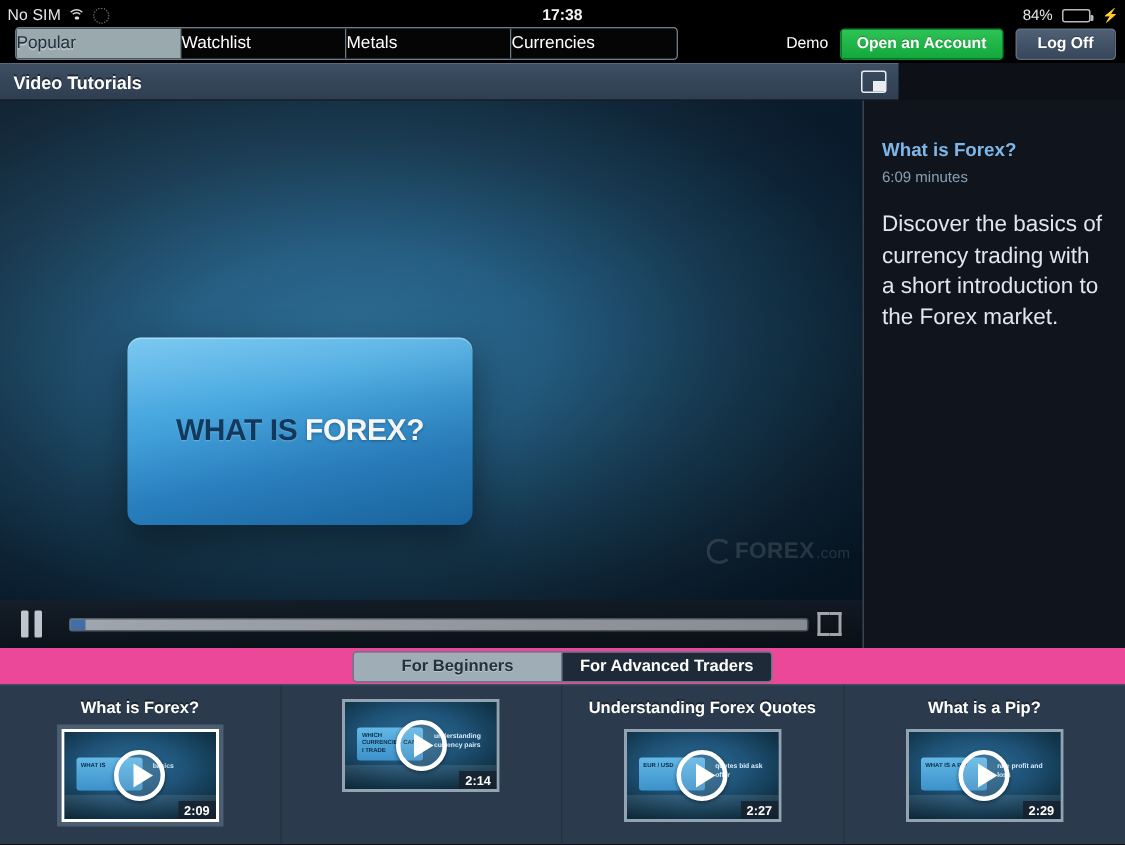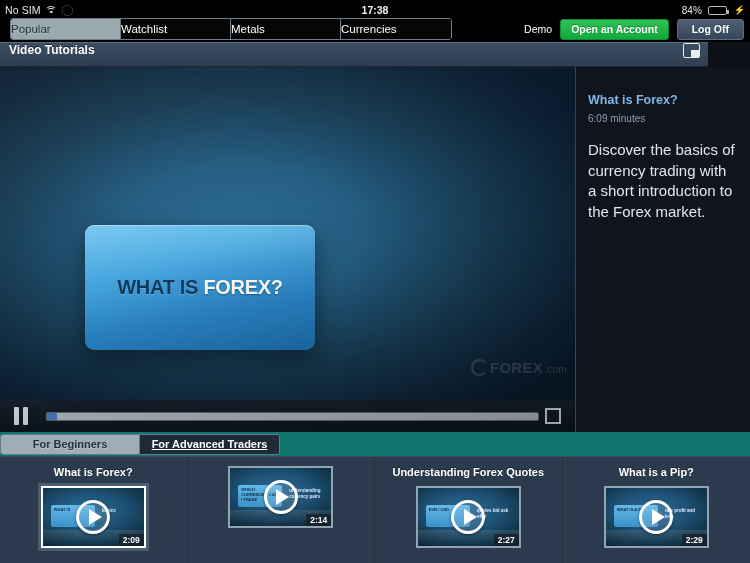--- a/index.html
+++ b/index.html
@@ -179,25 +179,26 @@
     border-radius:3px;
     border:1px solid #5d6e82;
     cursor:pointer;
     text-shadow:0 -1px 0 rgba(0,0,0,.3);
   }
 
   
   .titlebar {
     position:absolute;
     left:0; top:42px;
-    width:708px; height:25px;
+    width:599px; height:25px;
     background:linear-gradient(#3d4e63,#2f3e50);
     border-top:1px solid #566a80;
     border-bottom:1px solid #1b2531;
     display:flex;
+    align-items:center;
     box-sizing:border-box;
   }
   .titlebar .title {
     margin-left:9px;
     font-size:12px;
     font-weight:bold;
     color:#ffffff;
     text-shadow:0 -1px 0 rgba(0,0,0,.45);
   }
   .layout-toggle {
@@ -378,24 +379,24 @@
     font-size:15px;
     line-height:1.38;
     color:#dfe6ee;
   }
 
   
   .category-bar {
     position:absolute;
     left:0; top:432px;
     width:750px; height:24px;
-    background:#0f766e;
-    display:flex;
-    align-items:center;
-    justify-content:flex-start;
+    background:#ec4899;
+    display:flex;
+    align-items:center;
+    justify-content:center;
   }
   .cat-seg {
     display:flex;
     border:1px solid #66788b;
     border-radius:3px;
     overflow:hidden;
     height:19px;
   }
   .cat-tab {
     width:139px;
@@ -403,21 +404,21 @@
     line-height:19px;
     text-align:center;
     font-size:11px;
     font-weight:bold;
     color:#ffffff;
     background:#1e2a38;
     border-right:1px solid #66788b;
     cursor:pointer;
     box-sizing:border-box;
   }
-  .cat-tab:last-child { border-right:none;text-decoration:underline; }
+  .cat-tab:last-child { border-right:none; }
   .cat-tab.active {
     background:#9fadb6;
     color:#24323d;
     text-shadow:0 1px 0 rgba(255,255,255,.3);
   }
 
   
   .thumbstrip {
     position:absolute;
     left:0; top:456px;

